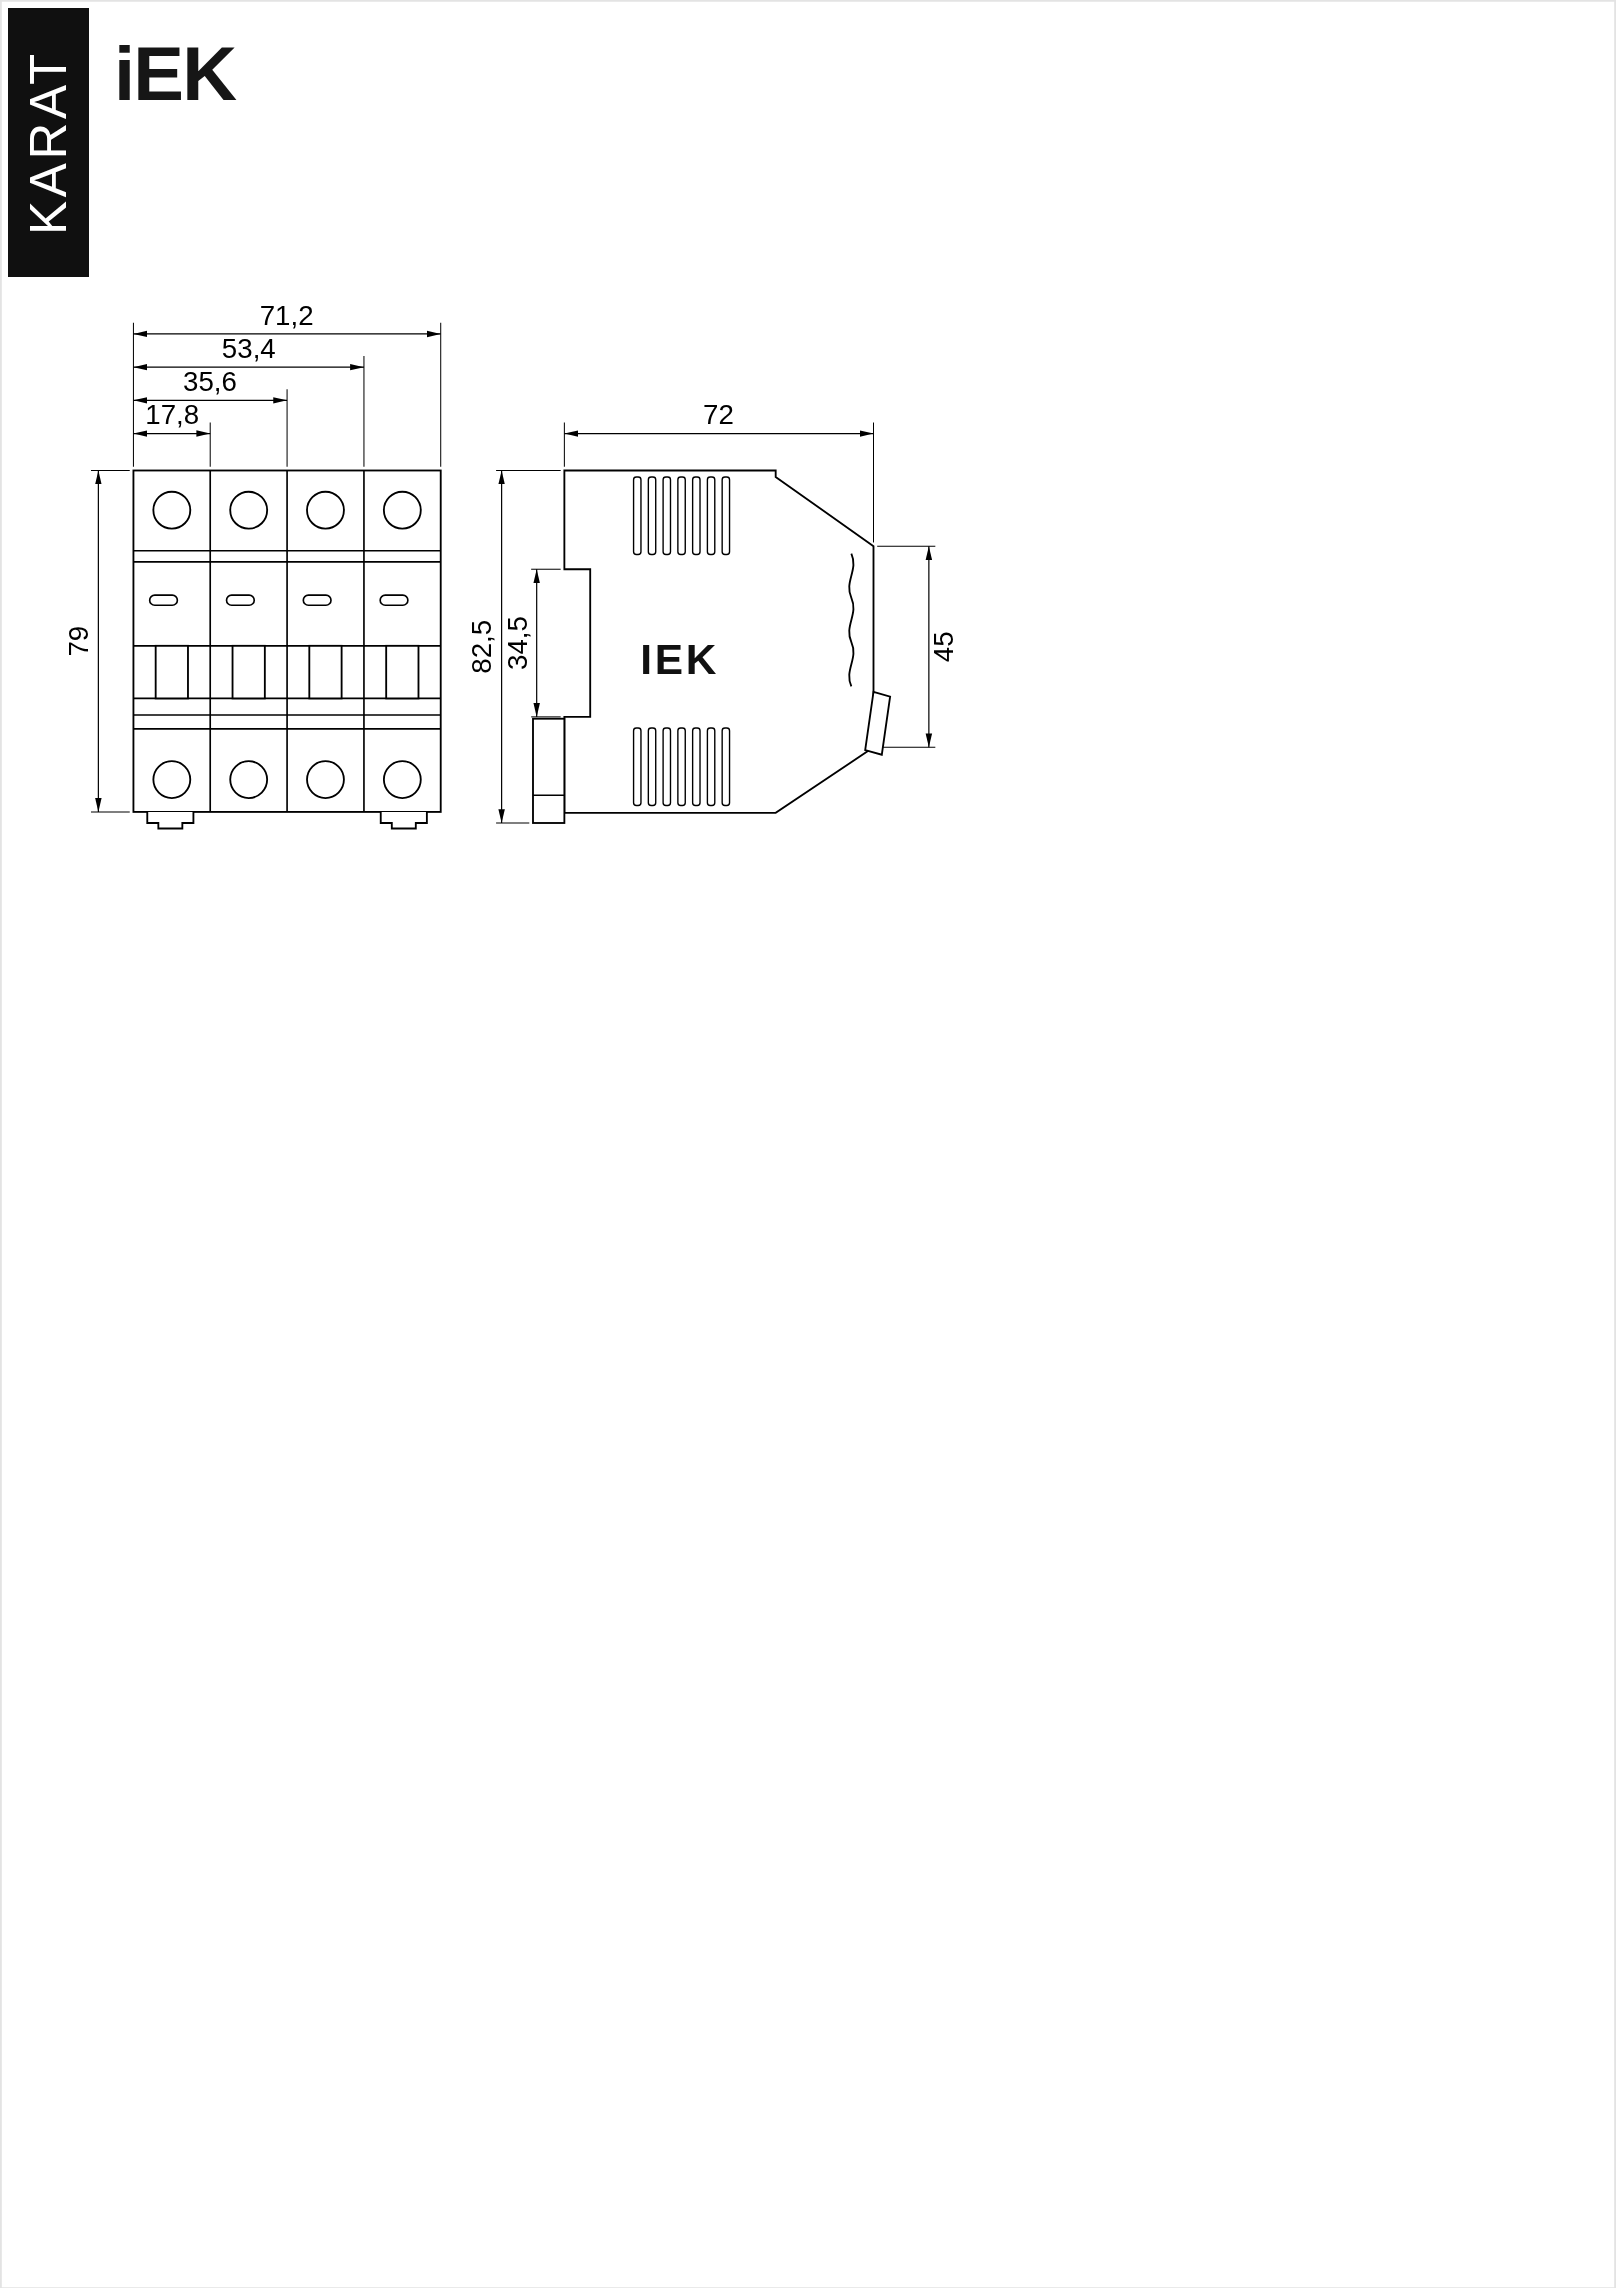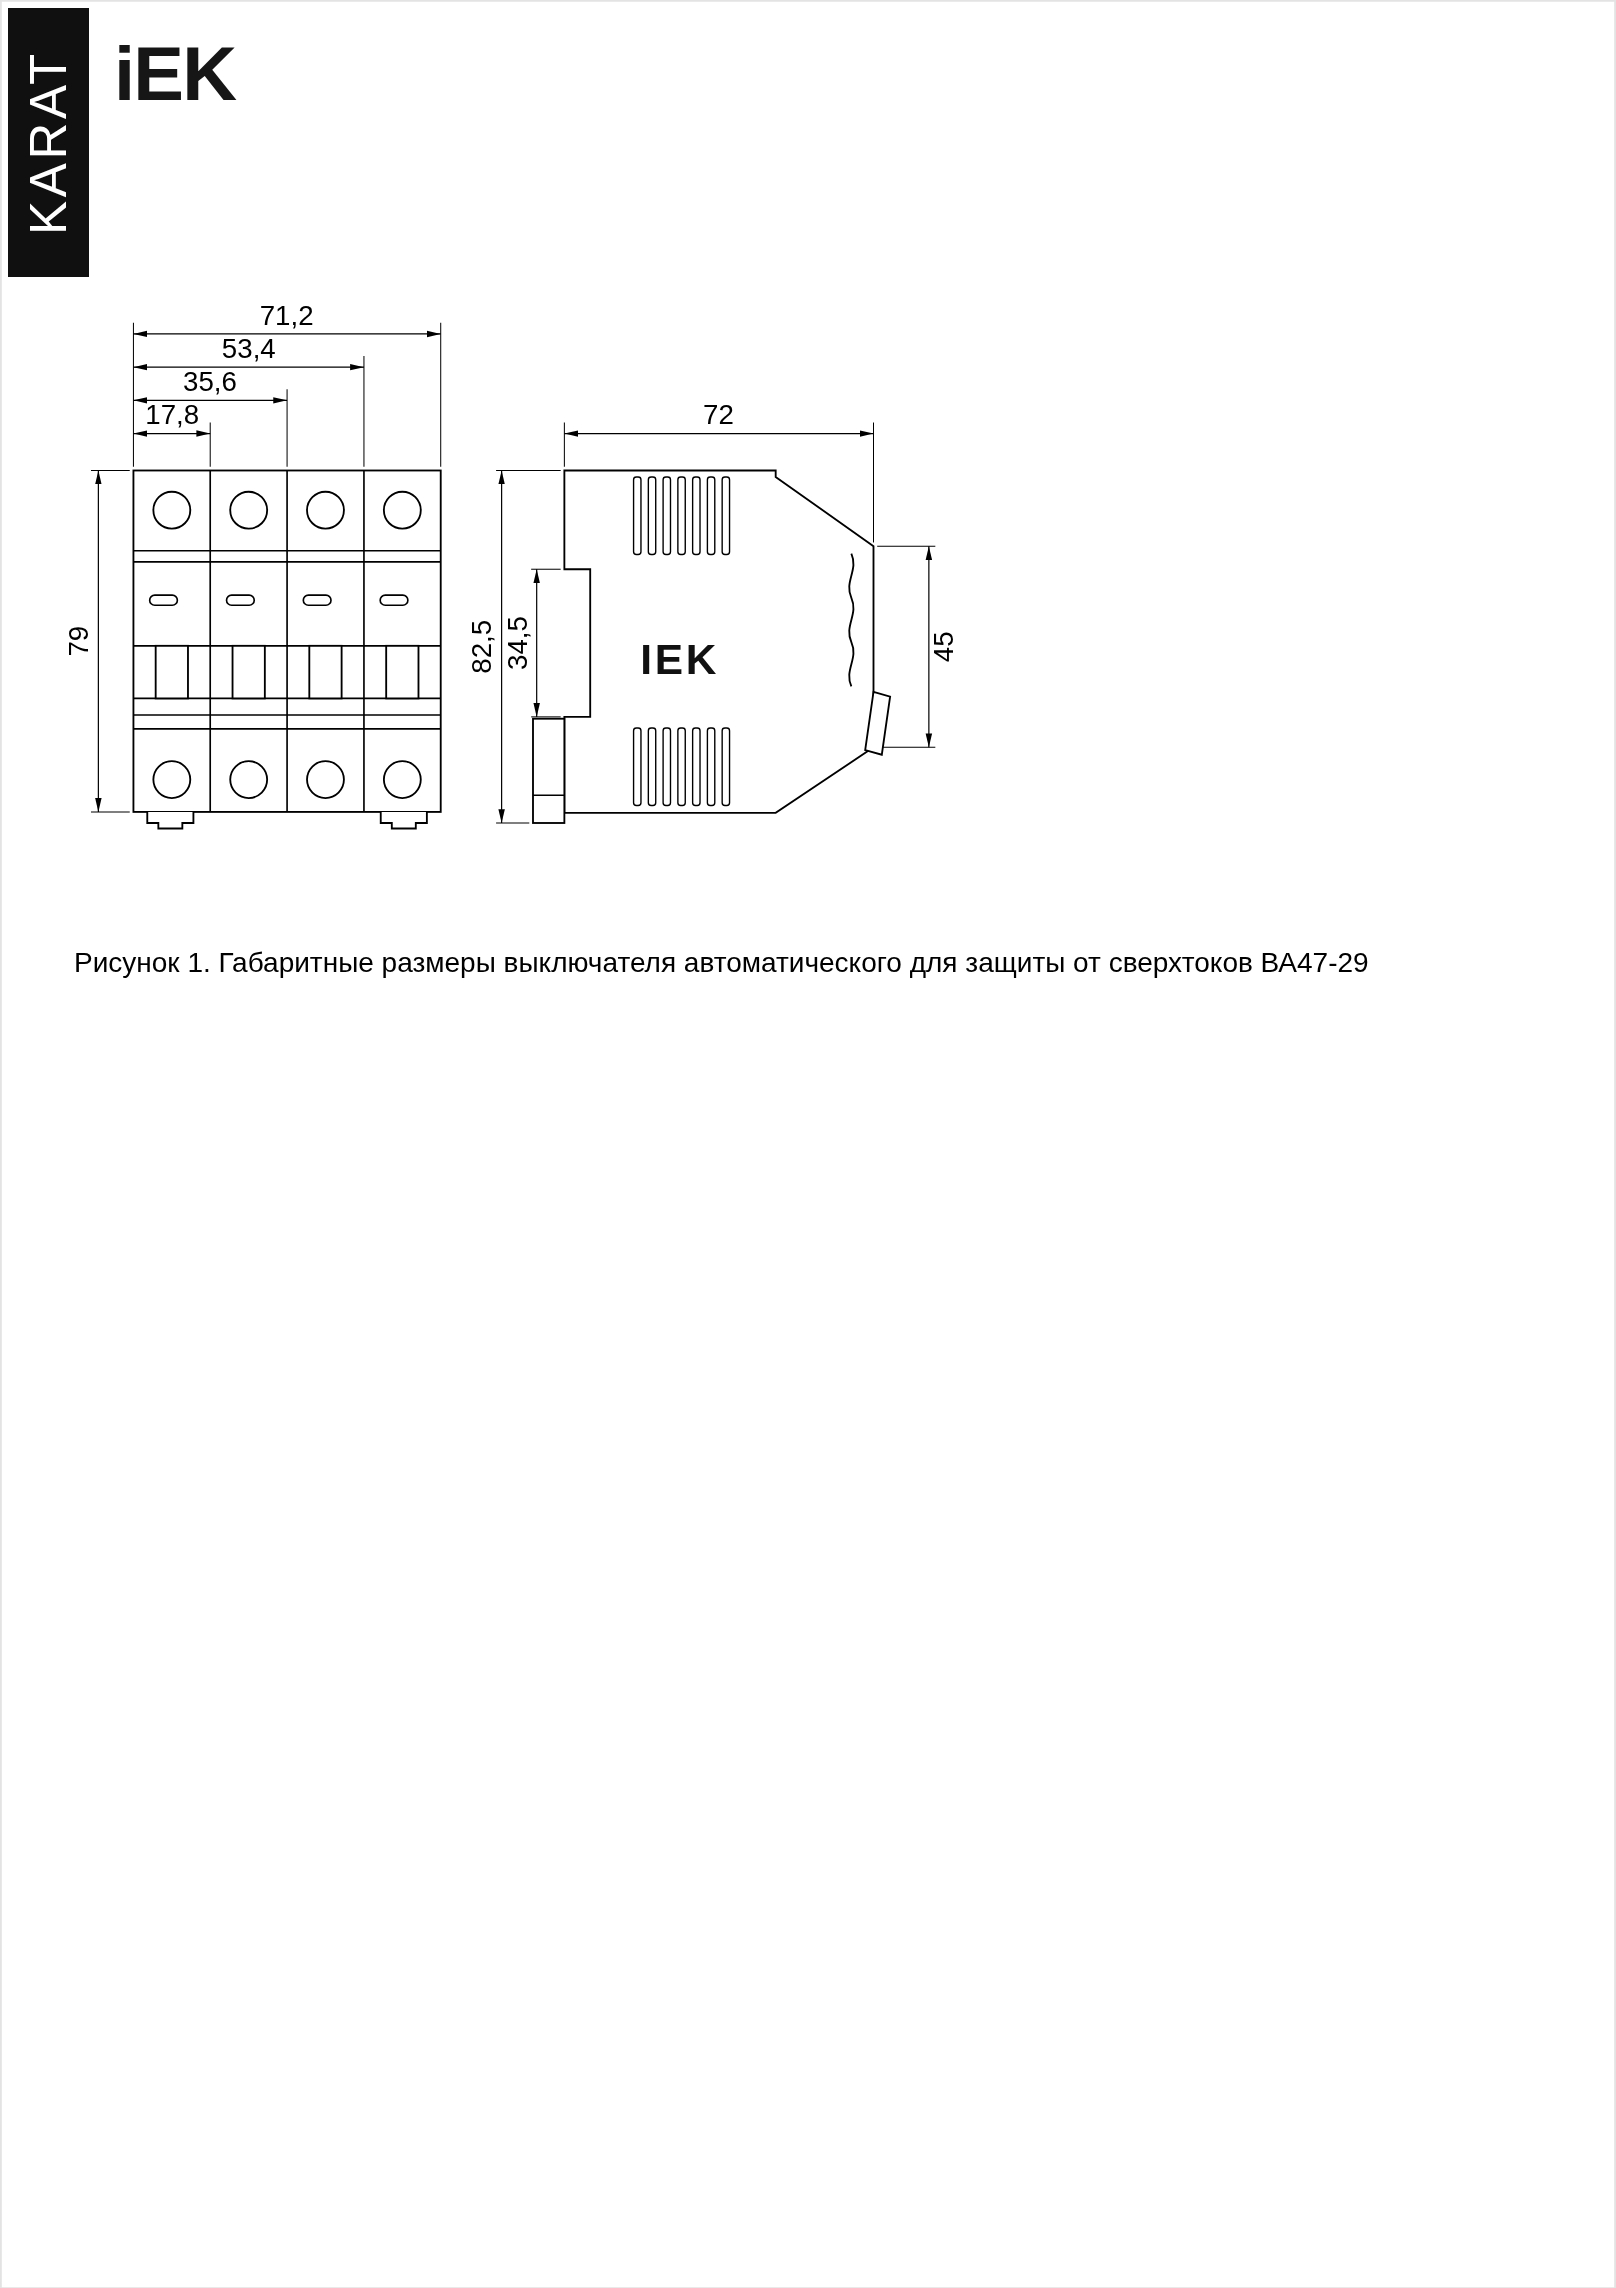--- a/index.html
+++ b/index.html
@@ -168,16 +168,15 @@
         </g>
 
         <text x="737" y="731" text-anchor="middle" font-size="46" font-weight="bold" letter-spacing="3" fill="#111" stroke="none">IEK</text>
 
         <path d="M923,600 c8,18 -8,30 0,48 c8,18 -8,30 0,48 c8,18 -8,30 0,48" stroke-width="2"></path>
         <path d="M947,750 L965,755 L956,818 L938,813 Z" fill="#fff" stroke-width="2"></path>
       </g>
     </g>
   </svg>
 
-  <p class="caption">Рисунок 1. Габаритные размеры выключателя автоматического для защиты от сверхтоков ВА47-29</p>
 
 </div>
 
 
 </body></html>

